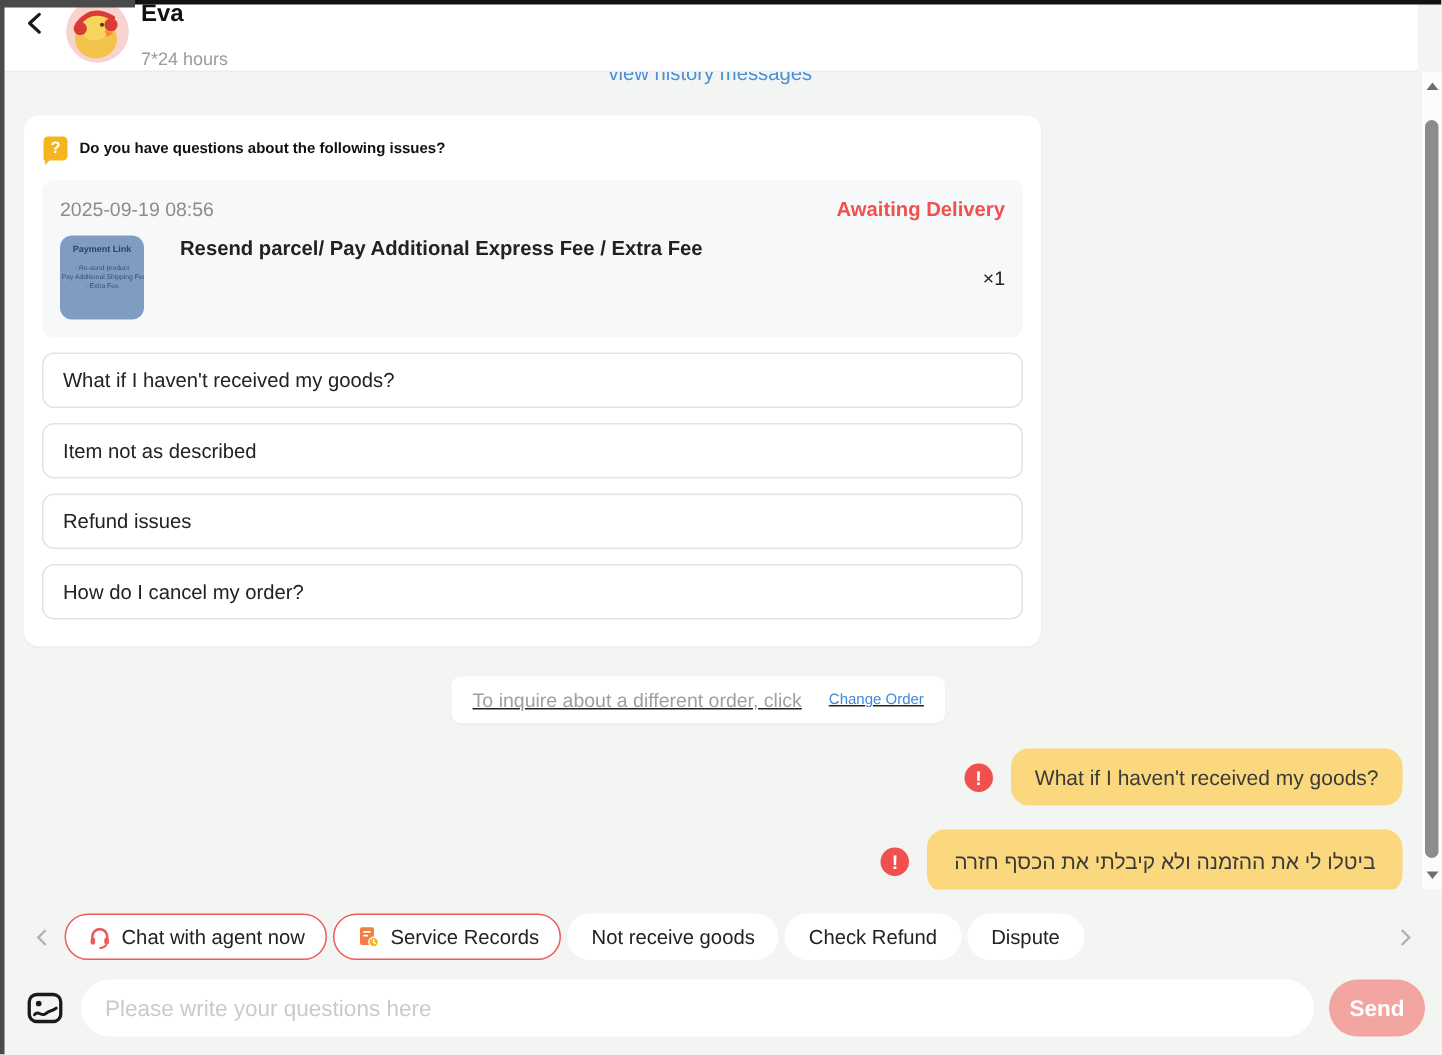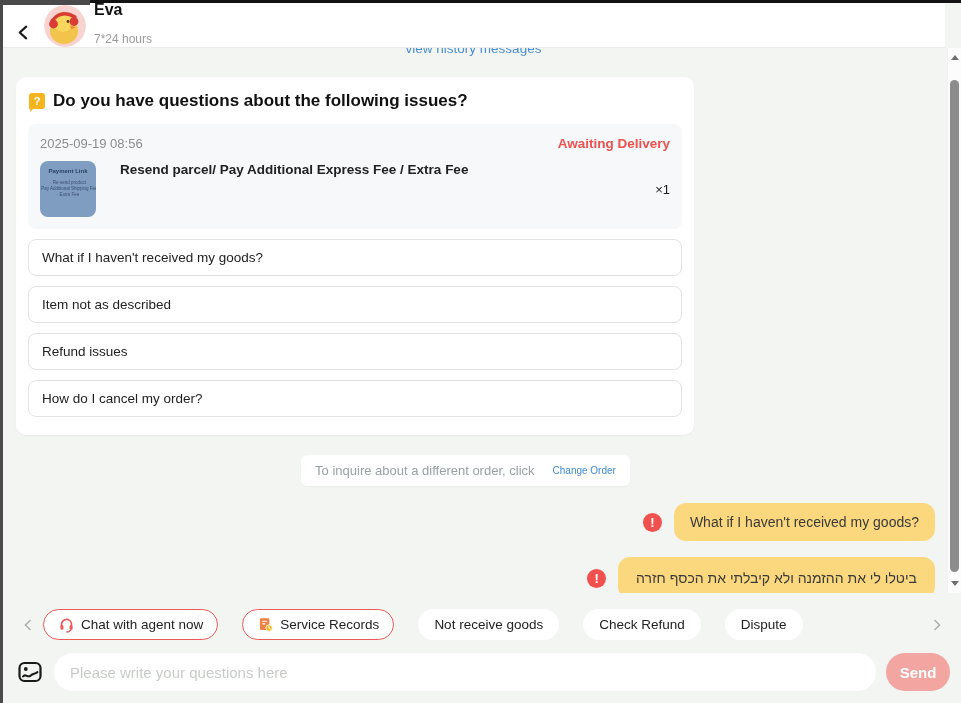--- a/index.html
+++ b/index.html
@@ -13,21 +13,21 @@
   }
   
   .edge-left { position:absolute; left:0; top:0; width:3px; height:100%; background:#4a4a4a; z-index:60; }
   .edge-top-a { position:absolute; left:0; top:0; width:90px; height:5px; background:#4a4a4a; z-index:61; }
   .edge-top-b { position:absolute; left:90px; right:0; top:0; height:3px; background:#121212; z-index:61; }
 
   
   .header {
     position:absolute; top:0; left:0; right:16px; height:48px;
     background:#fff; border-bottom:1px solid #ececec;
-    display:flex; align-items:flex-end; z-index:40;
+    display:flex; align-items:flex-start; z-index:40;
   }
   .back-btn { width:30px; height:30px; margin-left:8px; display:flex; align-items:center; justify-content:center; cursor:pointer; }
   .avatar { width:42px; height:42px; margin-left:6px; border-radius:50%; overflow:hidden; flex:0 0 auto; }
   .head-text { margin-left:8px; display:flex; flex-direction:column; justify-content:center; }
   .head-name { font-size:16px; font-weight:700; color:#111; line-height:19px; }
   .head-sub { font-size:12px; color:#9b9b9b; line-height:15px; margin-top:13px; }
 
   
   .chat-scroll {
     position:absolute; top:48px; left:0; right:14px; bottom:110px;
@@ -41,21 +41,21 @@
     box-shadow:0 1px 2px rgba(0,0,0,0.04);
     padding:14px 0 18px 0;
   }
   .q-row { display:flex; align-items:center; padding:0 12px 0 13px; }
   .q-icon {
     width:16px; height:16px; background:#f6b51f; border-radius:3px 3px 3px 1px;
     color:#fff; font-size:11px; font-weight:700; display:flex; align-items:center; justify-content:center;
     position:relative; flex:0 0 auto;
   }
   .q-icon::after { content:""; position:absolute; left:1px; bottom:-3px; border-style:solid; border-width:4px 4px 0 0; border-color:#f6b51f transparent transparent transparent; }
-  .q-text { margin-left:8px; font-size:17px; font-weight:700; color:#111; }
+  .q-text { margin-left:8px; font-size:10px; font-weight:700; color:#111; }
 
   .order-card { margin:13px 12px 0 12px; background:#f7f8fa; border-radius:8px; padding:12px; }
   .order-top { display:flex; justify-content:space-between; align-items:flex-end; }
   .order-date { font-size:13px; color:#8c8c8c; }
   .order-status { font-size:13.5px; font-weight:700; color:#f0514e; }
   .order-main { display:flex; margin-top:10px; align-items:flex-start; }
   .thumb {
     width:56px; height:56px; border-radius:8px; background:#7e9dc1; flex:0 0 auto;
     display:flex; flex-direction:column; align-items:center; padding-top:7px; overflow:hidden;
   }
@@ -67,20 +67,21 @@
 
   .option-btn {
     margin:10px 12px 0 12px; background:#fff; border:1px solid #e3e3e3; border-radius:8px;
     padding:10px 13px; font-size:13.5px; color:#222; cursor:pointer;
   }
 
   .center-row { display:flex; justify-content:center; padding-right:16px; margin-top:20px; }
   .change-order-pill {
     background:#fff; border-radius:6px; padding:8px 14px; display:flex; align-items:center; gap:18px;
     box-shadow:0 1px 2px rgba(0,0,0,0.03);
+    text-decoration:underline;
   }
   .co-prefix { font-size:13px; color:#9aa0a6; }
   .co-link { font-size:10px; color:#3f8ad8; cursor:pointer; }
 
   .msg-row { display:flex; justify-content:flex-end; align-items:center; padding-right:12px; }
   .msg-row.first { margin-top:17px; }
   .msg-row.second { margin-top:16px; }
   .err-icon {
     width:19px; height:19px; border-radius:50%; background:#f0514e; color:#fff;
     font-size:13px; font-weight:700; display:flex; align-items:center; justify-content:center;
@@ -98,21 +99,21 @@
     background:#fbfcfb; border-left:1px solid #f1f1f1; z-index:45;
   }
   .sb-up { position:absolute; top:7px; left:3px; width:0; height:0; border-left:4px solid transparent; border-right:4px solid transparent; border-bottom:5px solid #6f6f6f; }
   .sb-thumb { position:absolute; top:32px; left:2px; width:9px; height:492px; background:#8c8c8c; border-radius:4.5px; }
   .sb-down { position:absolute; bottom:7px; left:3px; width:0; height:0; border-left:4px solid transparent; border-right:4px solid transparent; border-top:5px solid #6f6f6f; }
 
   
   .bottom { position:absolute; left:0; right:0; bottom:0; height:110px; }
   .chips-row { display:flex; align-items:center; padding:16px 16px 0 20px; }
   .chev { display:flex; align-items:center; justify-content:center; width:16px; height:24px; cursor:pointer; flex:0 0 auto; }
-  .chips { display:flex; align-items:center; gap:24px; margin-left:7px; flex:1; }
+  .chips { display:flex; align-items:center; gap:4px; margin-left:7px; flex:1; }
   .chip {
     background:#fff; border-radius:17px; height:31px; display:flex; align-items:center;
     padding:0 16px; font-size:13.5px; color:#222; cursor:pointer; white-space:nowrap;
   }
   .chip.outlined { border:1px solid #ee5a5a; padding:0 14px; gap:6px; }
   .chip .cicon { display:flex; align-items:center; }
 
   .composer { display:flex; align-items:center; margin-top:13px; padding:0 11px 0 16px; }
   .img-btn { width:28px; height:28px; display:flex; align-items:center; justify-content:center; cursor:pointer; flex:0 0 auto; }
   .msg-input {

